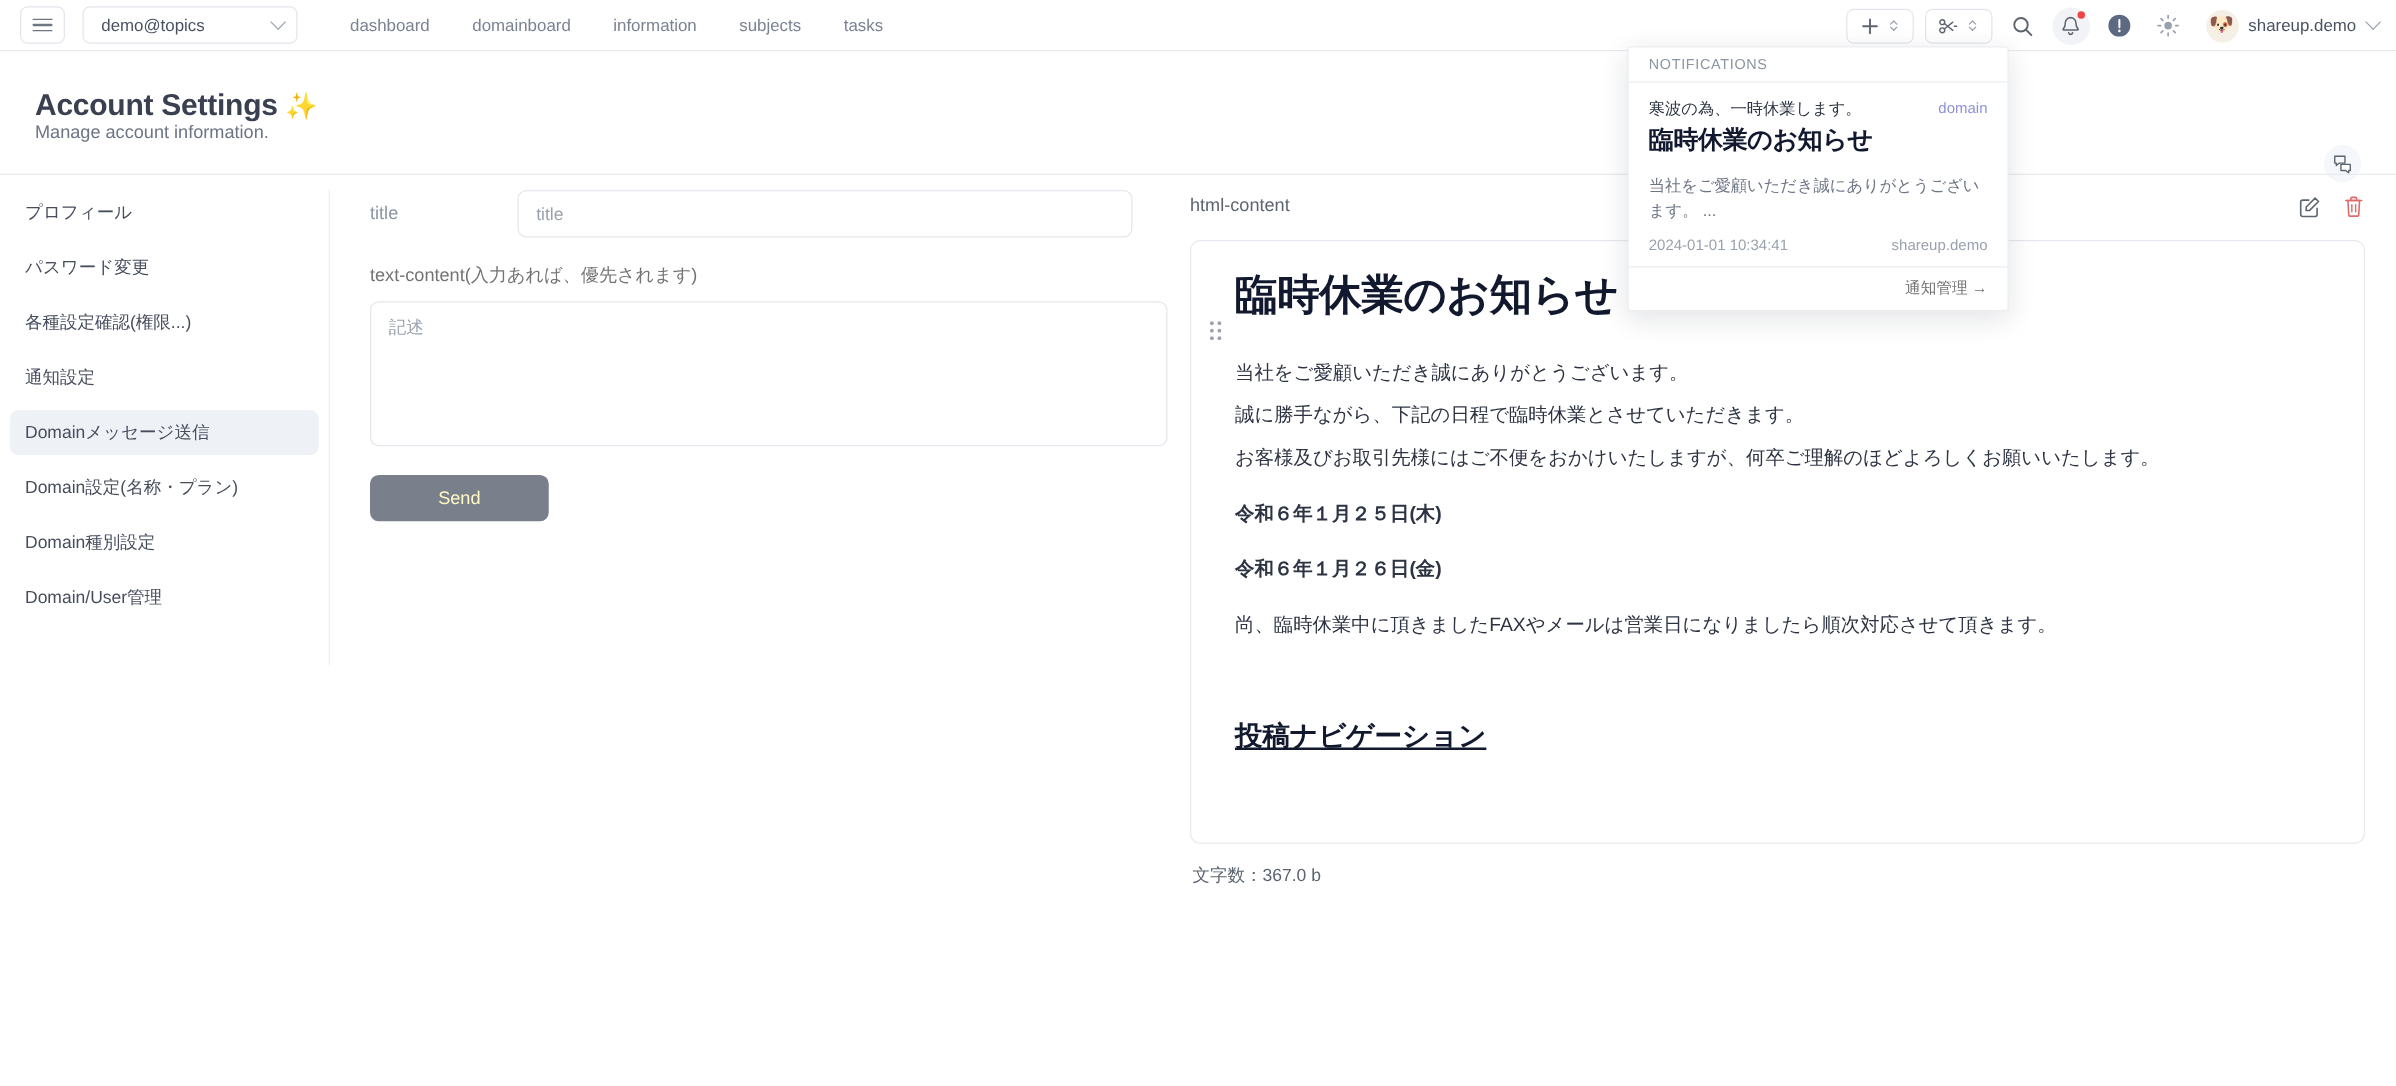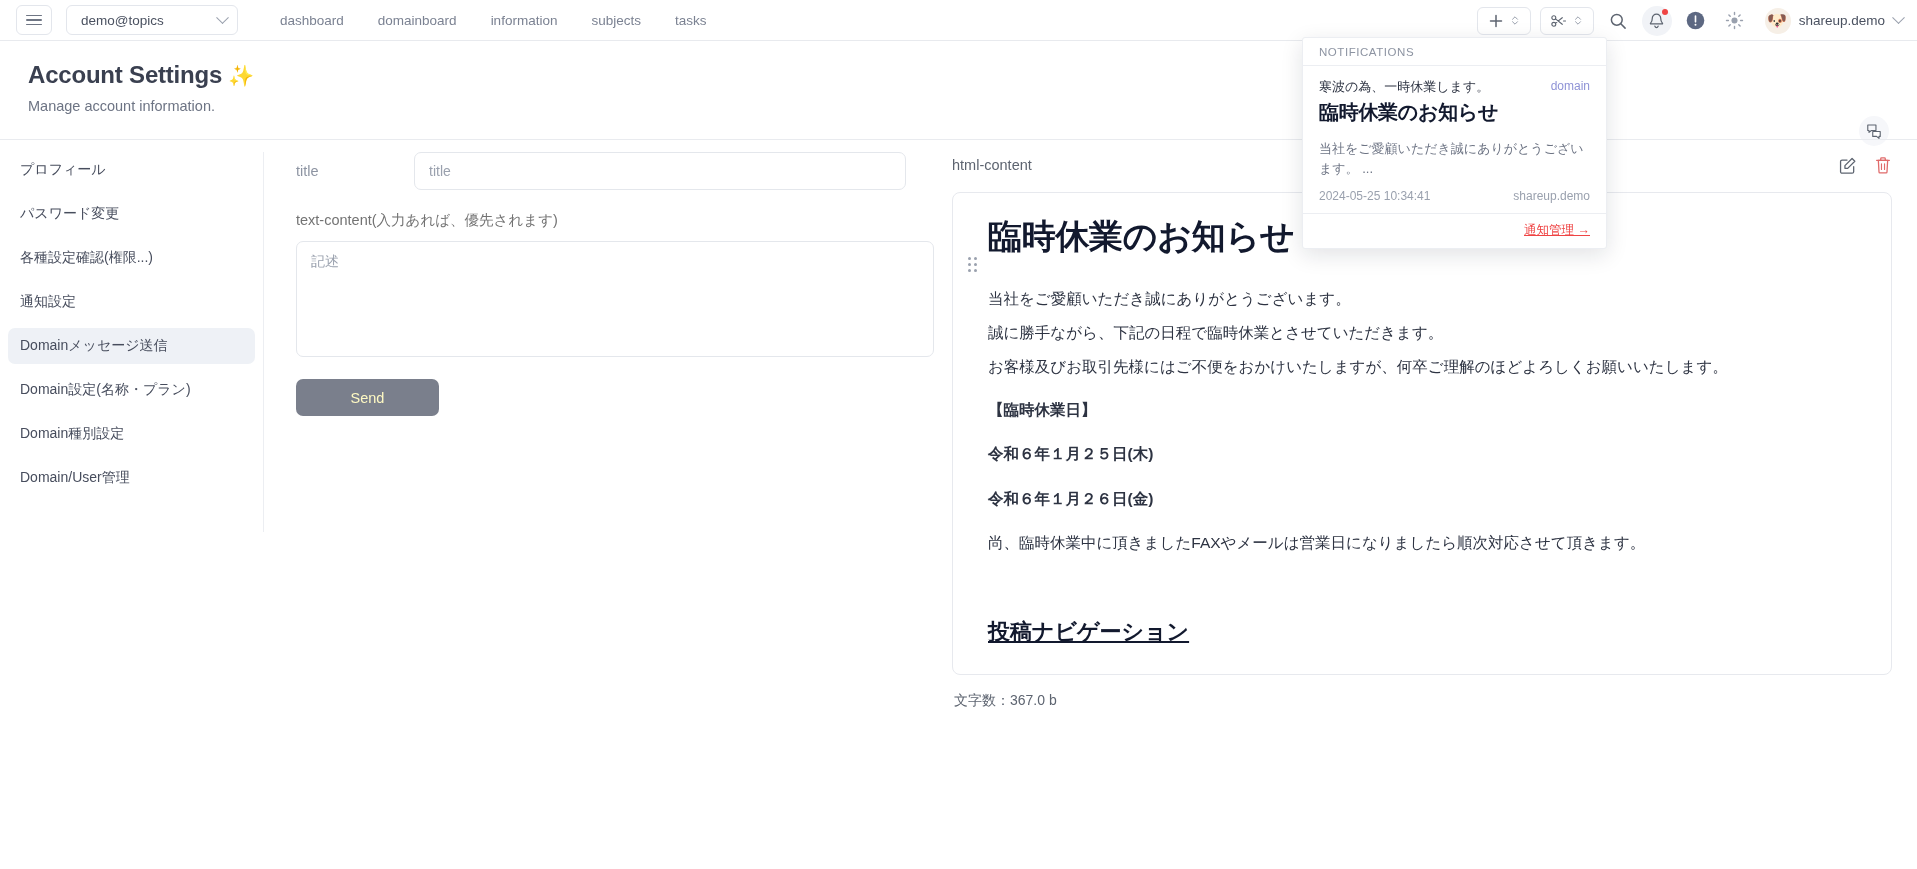--- a/index.html
+++ b/index.html
@@ -62,21 +62,21 @@
     width: 26px; height: 26px; border-radius: 50%;
     background: #f6efe6; display:flex; align-items:center; justify-content:center;
     font-size: 16px; line-height: 1; overflow: hidden;
   }
   .user-name { font-size: 13.5px; color: #4a5160; margin-left: 8px; }
   .user-box { display: flex; align-items: center; cursor: pointer; margin-left: 6px; }
 
   
   .page-header { position: absolute; top: 41px; left: 0; width: 1917px; height: 98px; }
   .page-title {
-    position: absolute; left: 28px; top: 20px;
+    position: absolute; left: 28px; top: 30px;
     font-size: 24px; font-weight: 700; color: #3a4050; letter-spacing: -0.2px;
   }
   .page-title .spark { font-size: 21px; }
   .page-sub { position: absolute; left: 28px; top: 57px; font-size: 14.5px; color: #6d7484; }
   .header-chat-btn {
     position: absolute; right: 28px; top: 75px; width: 30px; height: 30px;
     border-radius: 50%; background: #f6f7fa;
     display: flex; align-items: center; justify-content: center; cursor: pointer;
   }
   .hr-line { position: absolute; top: 139px; left: 0; width: 1917px; height: 1px; background: #e9ebef; }
@@ -156,21 +156,21 @@
     border-bottom: 1px solid #eceef2;
   }
   .notif-item { padding: 12px 16px 10px 16px; border-bottom: 1px solid #eceef2; cursor: pointer; }
   .notif-row1 { display: flex; align-items: flex-start; justify-content: space-between; gap: 10px; }
   .notif-lead { font-size: 13px; color: #2d3342; line-height: 1.35; }
   .notif-tag { font-size: 12px; color: #8f93d6; white-space: nowrap; padding-top: 1px; }
   .notif-title { font-size: 20px; font-weight: 700; color: #12192e; line-height: 1.3; margin-top: 3px; letter-spacing: -0.3px; }
   .notif-body { font-size: 13px; color: #6d7484; line-height: 1.55; margin-top: 14px; }
   .notif-meta { display: flex; align-items: center; justify-content: space-between; margin-top: 10px; font-size: 12px; color: #9aa1ae; }
   .notif-foot { padding: 8px 16px 9px 16px; display: flex; justify-content: flex-end; }
-  .notif-foot-link { font-size: 12.5px; color: #ef4444; cursor: pointer; text-decoration: underline; }
+  .notif-foot-link { font-size: 12.5px; color: #737373; cursor: pointer; }
 </style>
 </head>
 <body>
 
 <div class="topbar">
 
   <div class="hamburger-btn">
     <span></span>
     <span></span>
     <span></span>
@@ -328,21 +328,20 @@
       <i></i>
         <i></i>
     </div>
 
     <div class="doc-h1">臨時休業のお知らせ</div>
 
     <div class="doc-p">当社をご愛顧いただき誠にありがとうございます。</div>
     <div class="doc-p">誠に勝手ながら、下記の日程で臨時休業とさせていただきます。</div>
     <div class="doc-p">お客様及びお取引先様にはご不便をおかけいたしますが、何卒ご理解のほどよろしくお願いいたします。</div>
 
-    <div class="doc-p b sp1">【臨時休業日】</div>
     <div class="doc-p b sp2">令和６年１月２５日(木)</div>
     <div class="doc-p b sp2">令和６年１月２６日(金)</div>
 
     <div class="doc-p">尚、臨時休業中に頂きましたFAXやメールは営業日になりましたら順次対応させて頂きます。</div>
 
     <div class="doc-h2">投稿ナビゲーション</div>
   </div>
 
   <div class="char-count">文字数：367.0 b</div>
 </div>
@@ -351,21 +350,21 @@
   <div class="notif-head">NOTIFICATIONS</div>
 
   <div class="notif-item">
     <div class="notif-row1">
       <div class="notif-lead">寒波の為、一時休業します。</div>
       <div class="notif-tag">domain</div>
     </div>
     <div class="notif-title">臨時休業のお知らせ</div>
     <div class="notif-body">当社をご愛顧いただき誠にありがとうございます。 ...</div>
     <div class="notif-meta">
-      <span>2024-05-25 10:34:41</span>
+      <span>2024-01-01 10:34:41</span>
       <span>shareup.demo</span>
     </div>
   </div>
 
   <div class="notif-foot">
     <span class="notif-foot-link">通知管理 →</span>
   </div>
 </div>
 
 </body></html>

